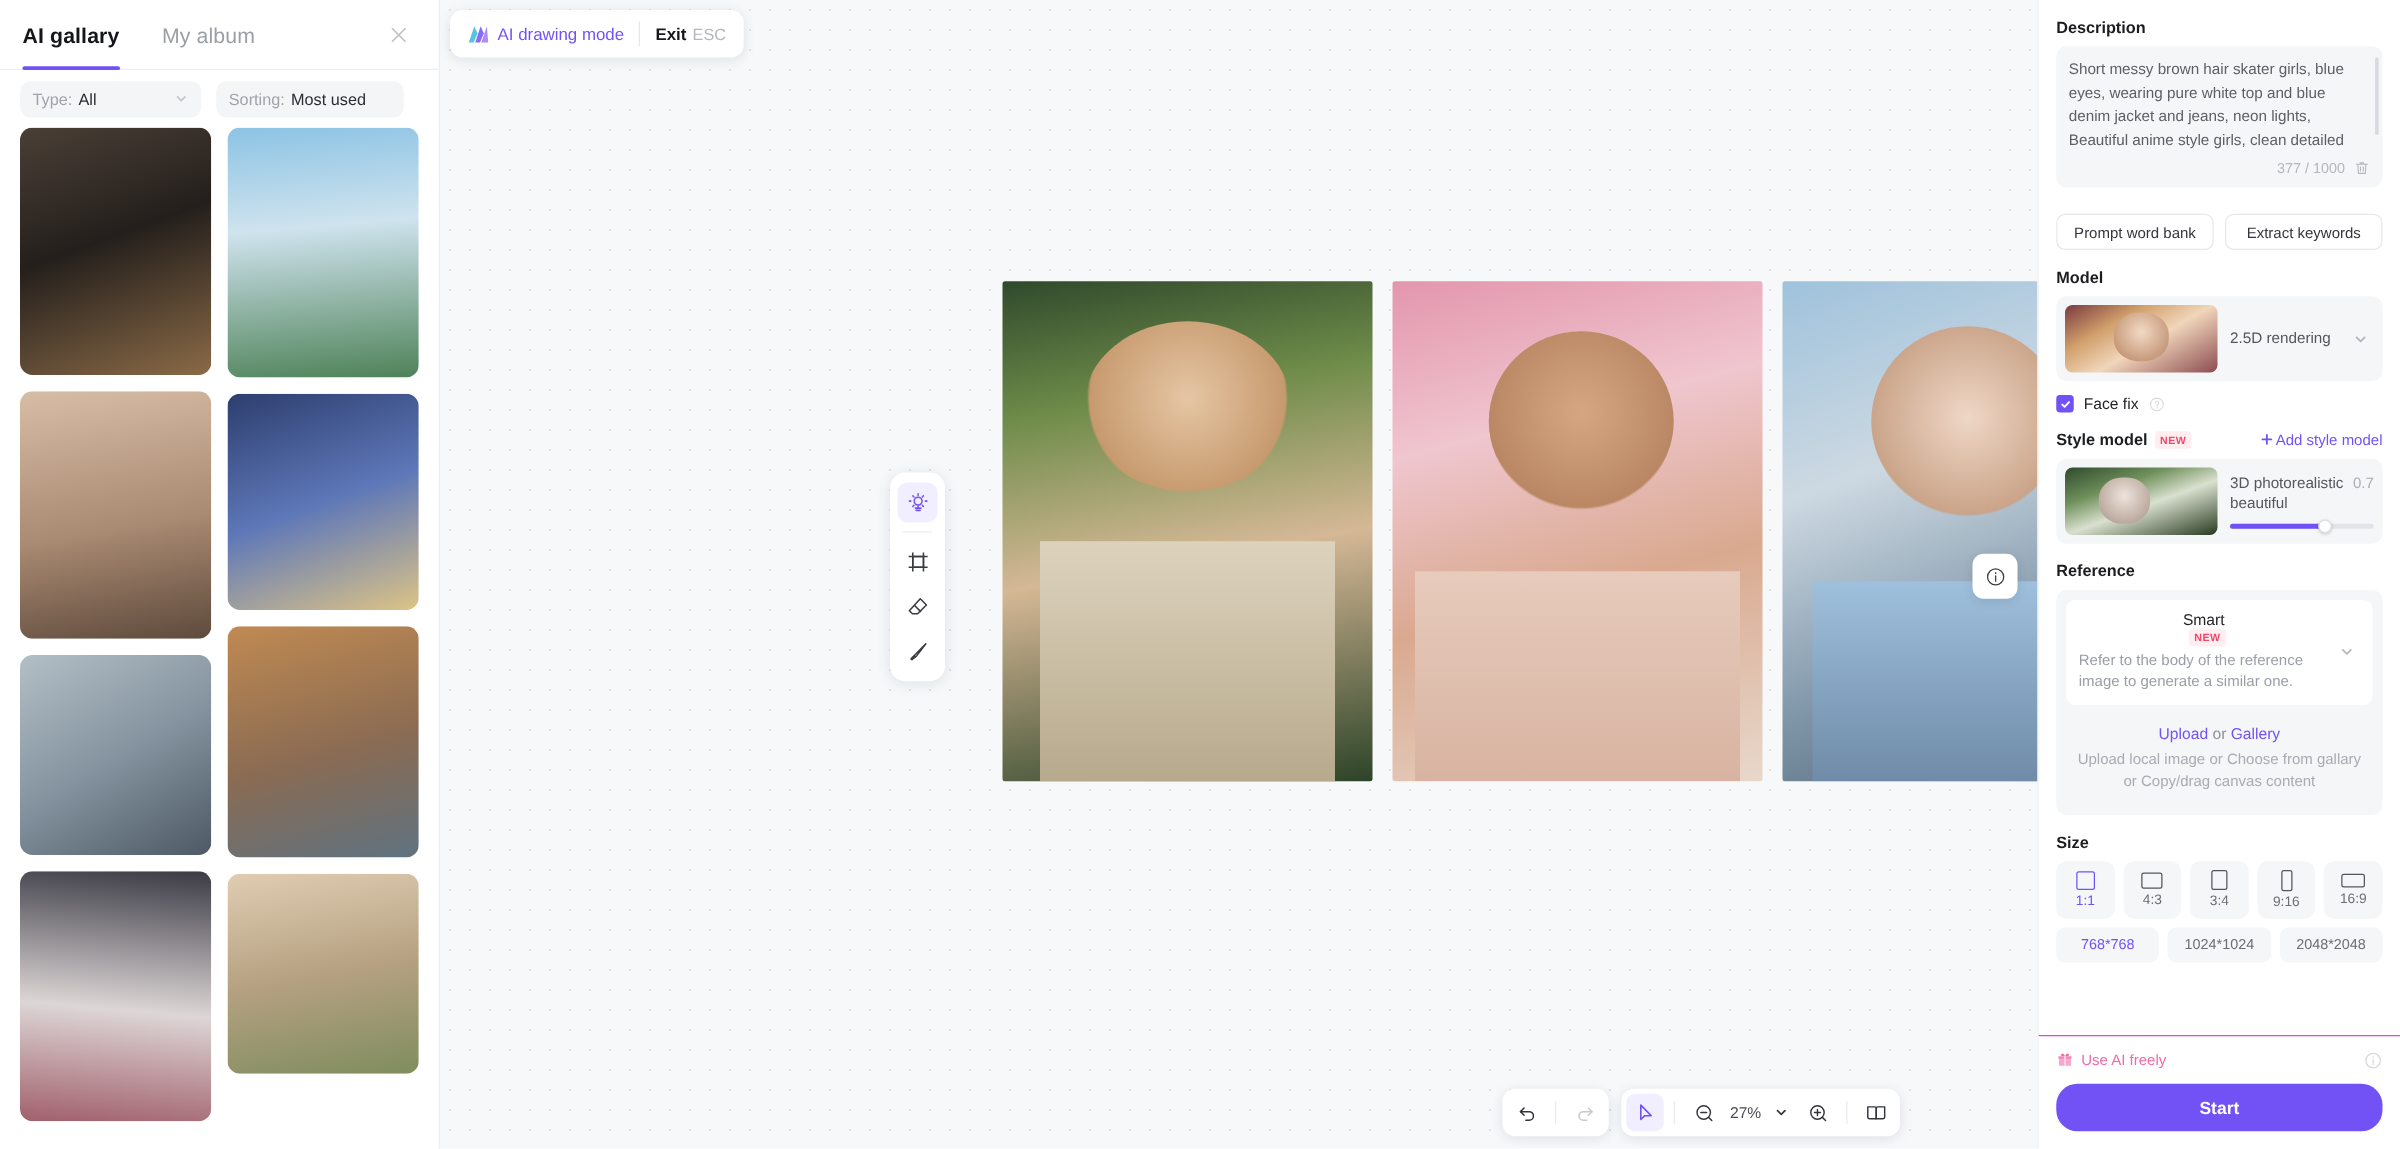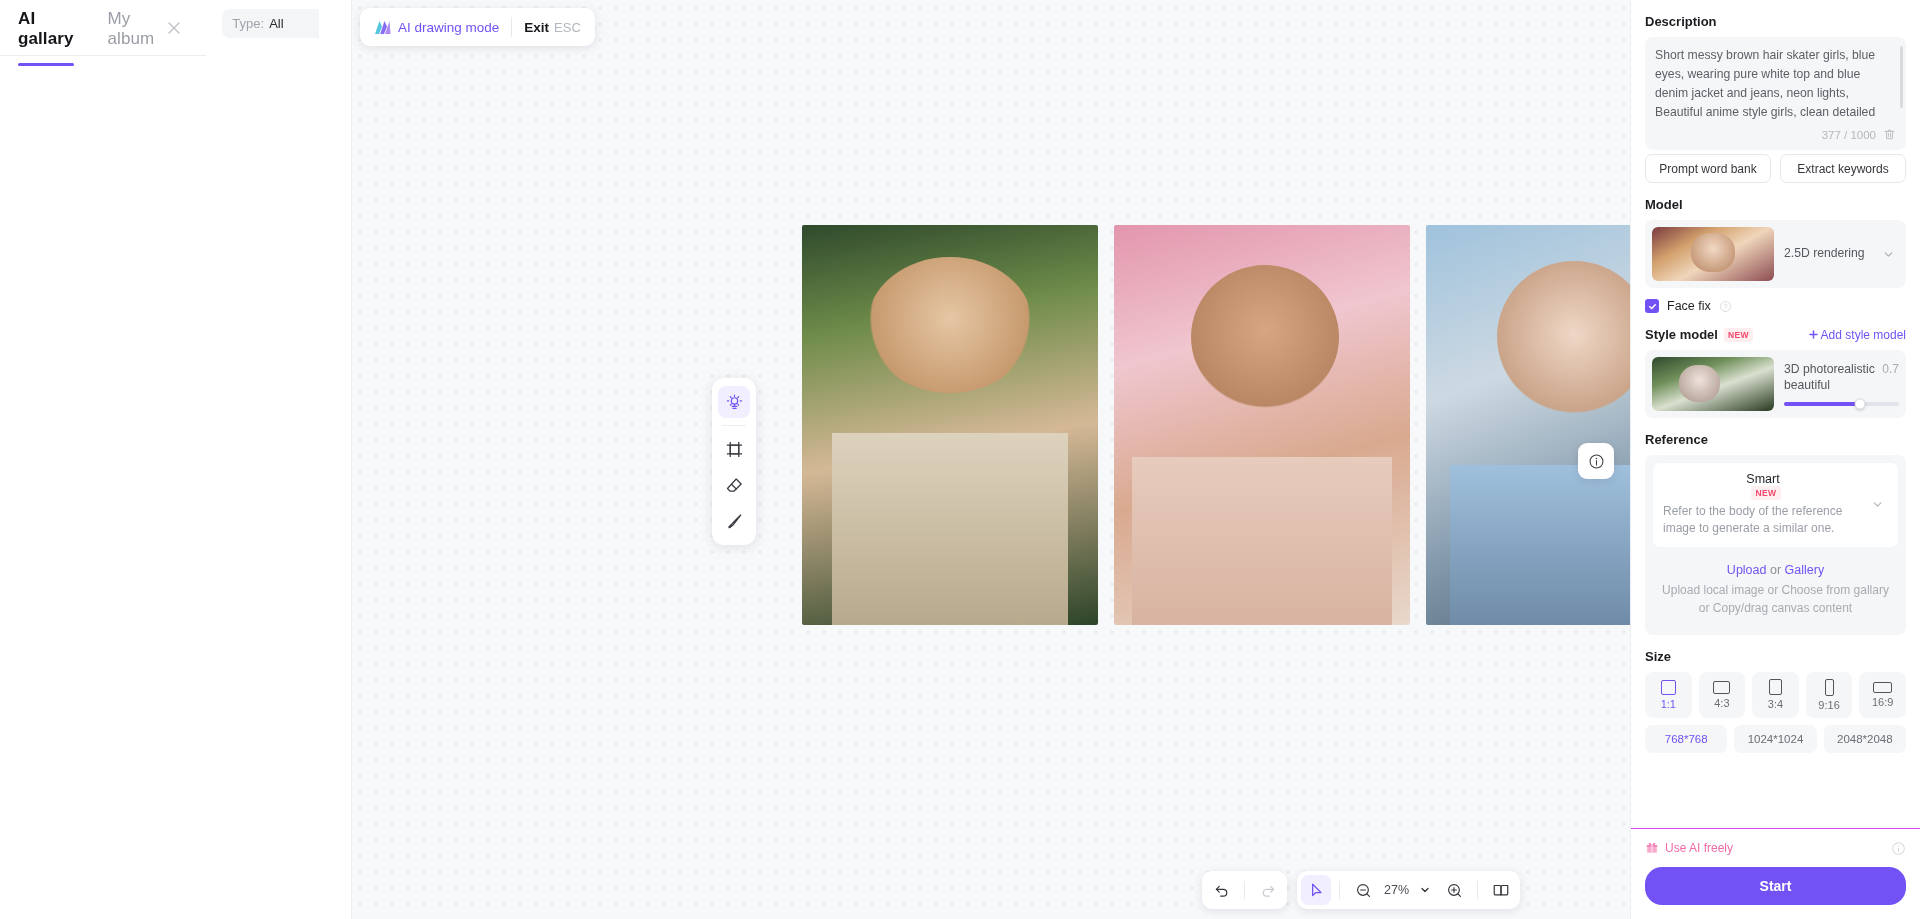--- a/index.html
+++ b/index.html
@@ -9,21 +9,21 @@
     background: #ffffff;
     overflow: hidden;
     color: #1f2023;
   }
   .app { position: relative; width: 1920px; height: 919px; display: flex; }
 
   
   .gallery-panel {
     width: 352px; height: 919px; background: #fff;
     border-right: 1px solid #eceef1;
-    display: flex; flex-direction: row; position: relative; z-index: 5;
+    display: flex; flex-direction: column; position: relative; z-index: 5;
     flex: 0 0 352px;
   }
   .gallery-tabs {
     height: 56px; display: flex; align-items: center;
     padding: 0 18px; position: relative;
     border-bottom: 1px solid #eceef1;
   }
   .gtab {
     font-size: 17px; color: #9a9ea6; margin-right: 34px;
     padding-bottom: 16px; padding-top: 18px; position: relative; cursor: pointer;
@@ -152,21 +152,21 @@
     max-height: 78px; overflow: hidden;
   }
   .prompt-meta {
     display: flex; align-items: center; justify-content: flex-end;
     gap: 7px; padding: 4px 0 5px 0; font-size: 11.5px; color: #b4b7be;
   }
   .prompt-scroll {
     position: absolute; right: 3px; top: 9px; width: 3px; height: 62px;
     background: #d9dbe0; border-radius: 2px;
   }
-  .btn-row { display: flex; gap: 9px; margin-top: 4px; }
+  .btn-row { display: flex; gap: 9px; margin-top: 21px; }
   .ghost-btn {
     flex: 1; height: 29px; border: 1px solid #e7e8ec; border-radius: 7px;
     display: flex; align-items: center; justify-content: center;
     font-size: 12px; color: #34363c; cursor: pointer; background: #fff;
   }
   .sec { margin-top: 14px; }
   .sec-head { display: flex; align-items: center; justify-content: space-between; margin-bottom: 8px; }
   .badge-new {
     background: #feeef0; color: #f2476b; font-size: 8.5px; font-weight: 700;
     padding: 2px 4px; border-radius: 3px; letter-spacing: .4px; margin-left: 6px;

